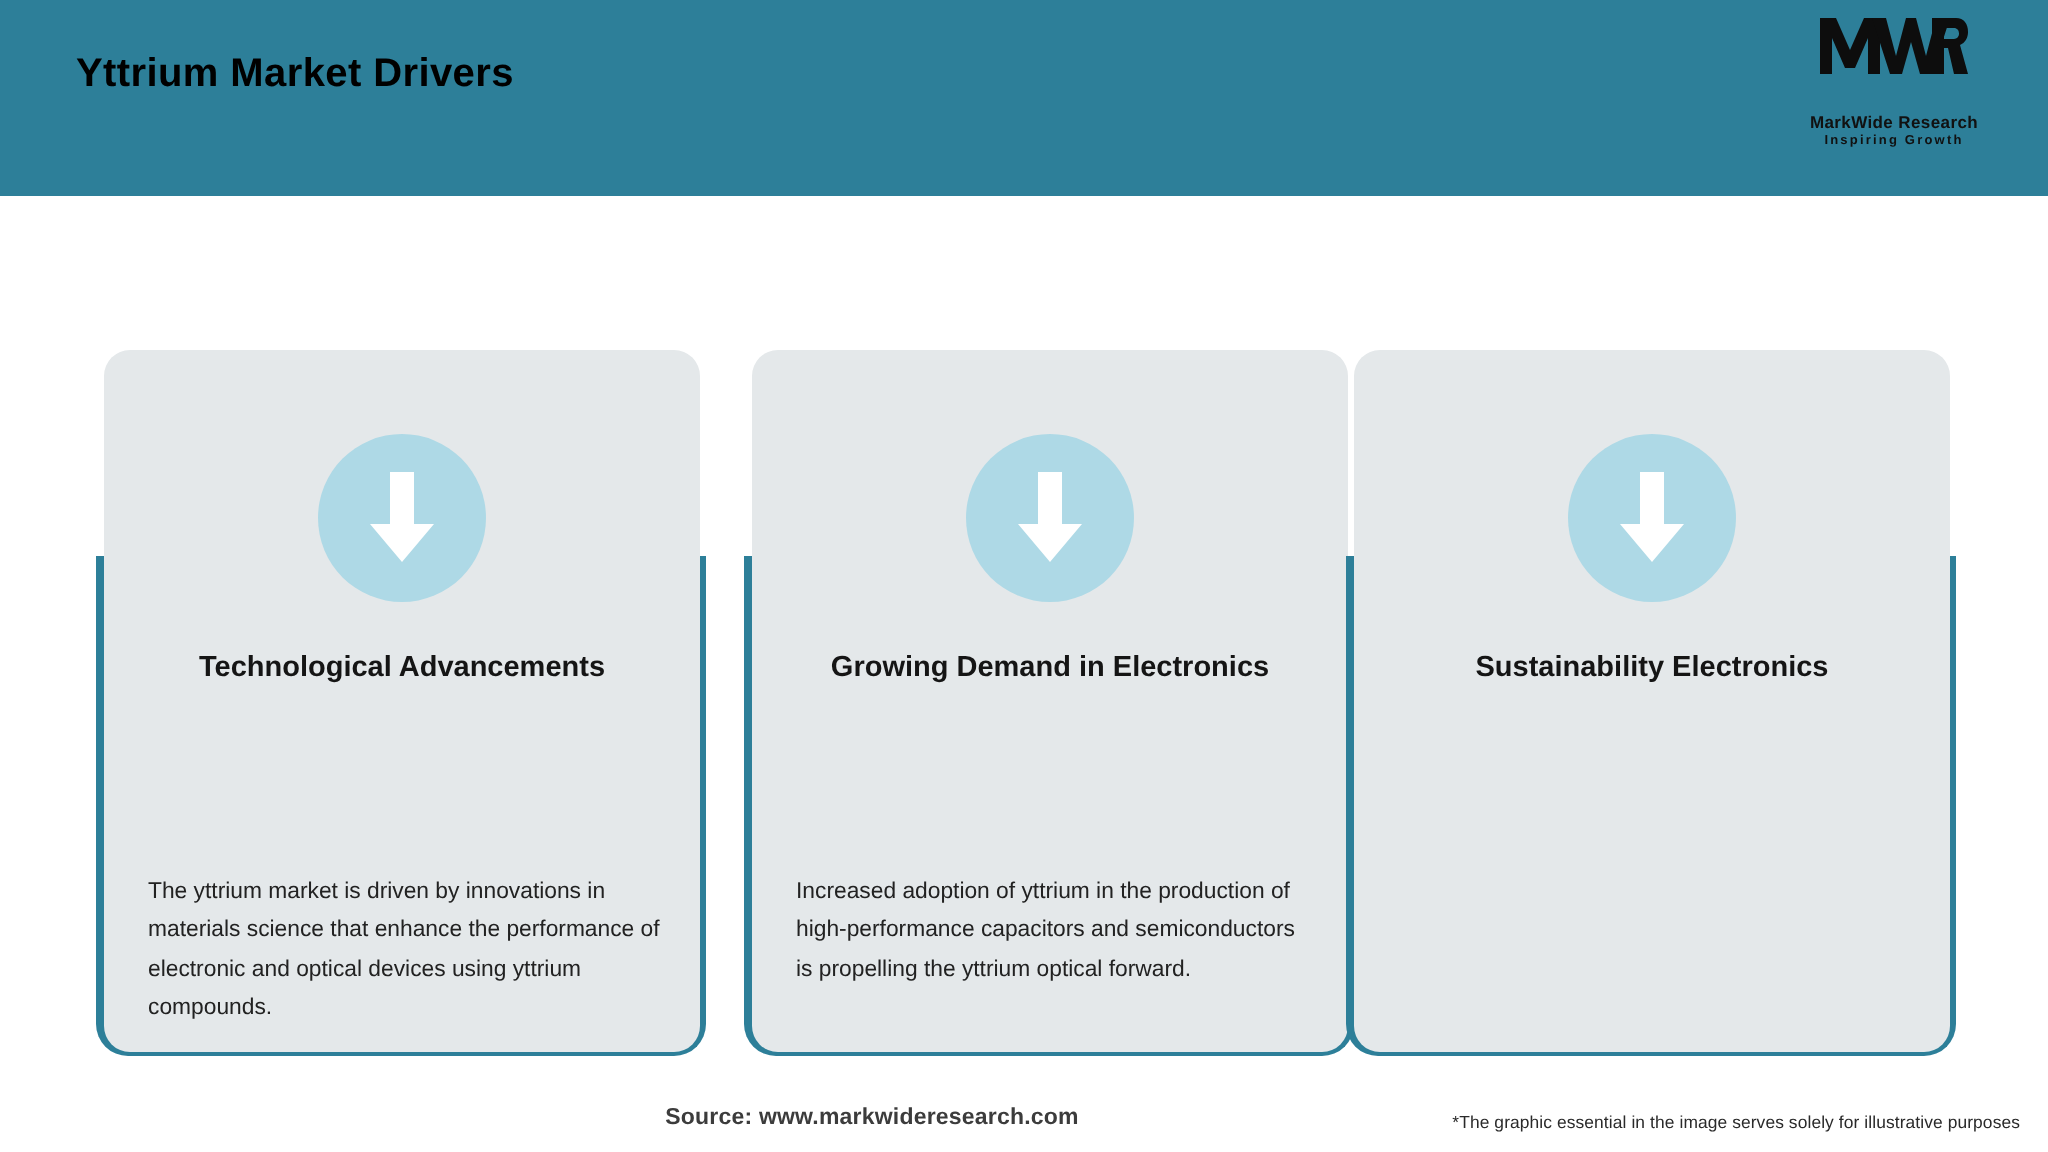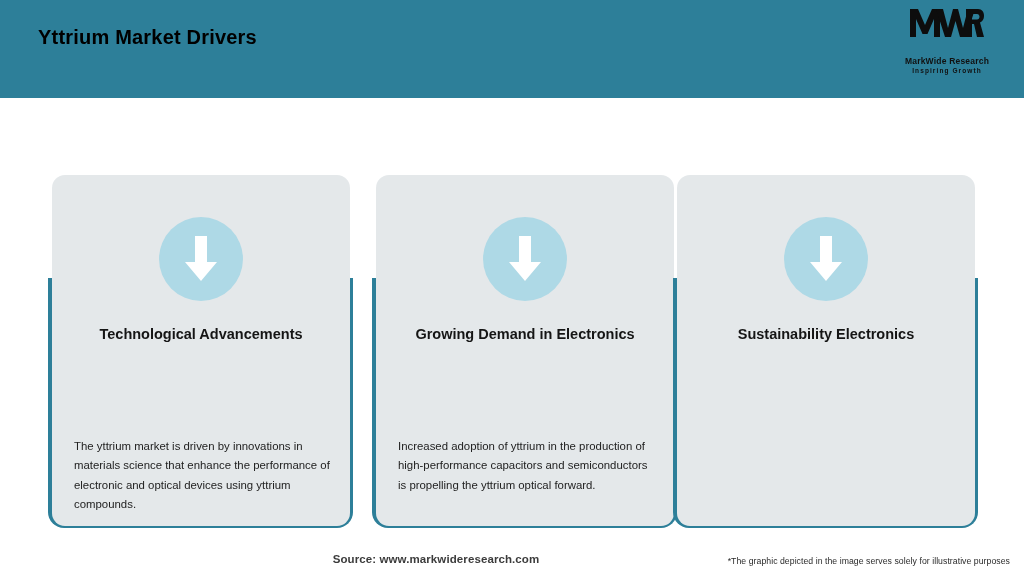--- a/index.html
+++ b/index.html
@@ -229,13 +229,13 @@
           <path d="M12 0 L24 0 L24 26 L34 26 L18 45 L2 26 L12 26 Z" fill="#ffffff"></path>
         </svg>
       </div>
       <div class="card-title">Sustainability Electronics</div>
     </div>
   </div>
 
 </div>
 
 <div class="source">Source: www.markwideresearch.com</div>
-<div class="disclaimer">*The graphic depicted in the image serves solely for illustrative purposes</div>
+<div class="disclaimer">*The graphic essential in the image serves solely for illustrative purposes</div>
 
 </body></html>

